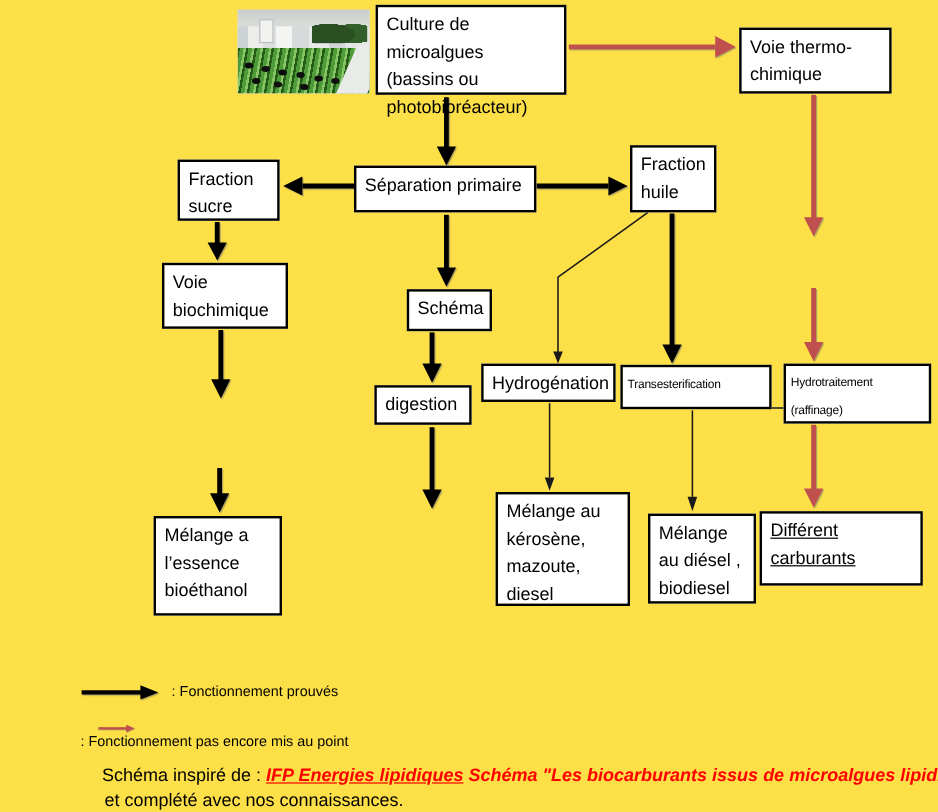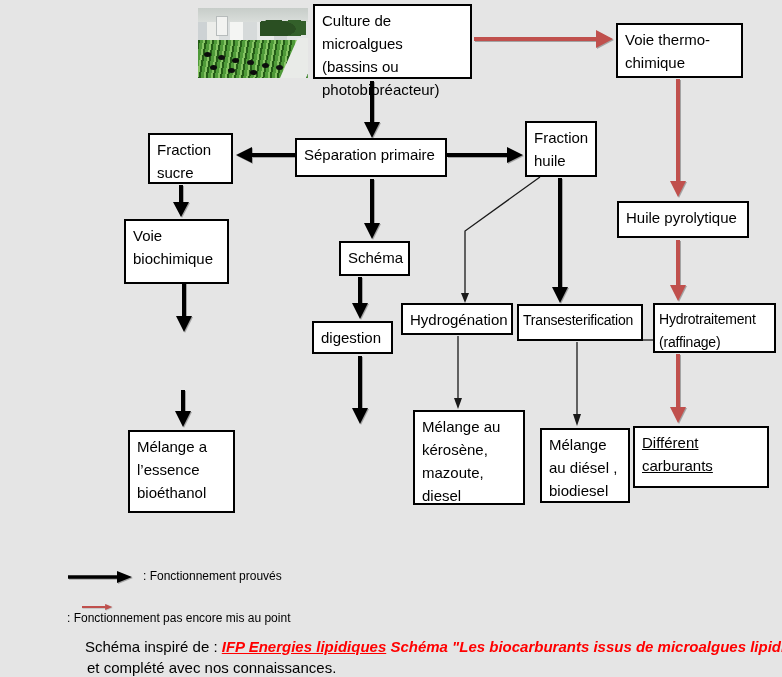--- a/index.html
+++ b/index.html
@@ -1,20 +1,20 @@
 <!DOCTYPE html>
 <html><head>
 <meta charset="utf-8">
 <style>
   html,body{margin:0;padding:0;background:#fff;}
-  #stage{position:relative;width:782px;height:677px;background:#e5e5e5;
+  #stage{position:relative;width:782px;height:677px;background:#fde047;
          font-family:"Liberation Sans",sans-serif;color:#000;overflow:hidden;}
   .box{position:absolute;border:2px solid #000;background:#fff;
        font-size:15px;line-height:23px;padding:3px 7px;white-space:pre-line;box-sizing:border-box;}
-  .fs14{font-size:14px;padding:3px 4px;letter-spacing:-0.2px;}
+  .fs14{font-size:10px;padding:3px 4px;letter-spacing:-0.2px;}
   svg.overlay{position:absolute;left:0;top:0;pointer-events:none;}
   .shadow{filter:drop-shadow(1.5px 1.5px 0.6px rgba(110,110,110,.55));}
   
   .photo{position:absolute;left:198px;top:8px;width:110px;height:70px;overflow:hidden;background:#dfe3df;}
   .ph-sky{position:absolute;left:0;top:0;width:100%;height:30px;background:linear-gradient(#c7cdc9,#eef0ee);}
   .ph-build{position:absolute;left:0;top:14px;width:100%;height:18px;
     background:linear-gradient(90deg,#cdd2d4 0 8%,#ecedea 8% 19%,#dbdfdf 19% 29%,#f4f5f3 29% 41%,#d6dada 41% 54%,#e8eae9 54% 69%,#d2d6d6 69% 81%,#e3e6e5 81% 100%);}
   .ph-tank{position:absolute;left:18px;top:8px;width:10px;height:18px;background:#f2f3f1;border:1px solid #b7bcbc;}
   .ph-trees{position:absolute;right:2px;top:12px;width:46px;height:16px;background:
     radial-gradient(ellipse 22px 9px at 30% 55%, #2a4f22 0 99%, transparent 100%),
@@ -96,22 +96,21 @@
   <div class="box" style="left:313px;top:4px;width:159px;height:75px;">Culture de microalgues
 (bassins ou
 photobioréacteur)</div>
   <div class="box" style="left:616px;top:23px;width:127px;height:55px;">Voie thermo-
 chimique</div>
   <div class="box" style="left:148px;top:133px;width:85px;height:51px;">Fraction
 sucre</div>
   <div class="box" style="left:295px;top:138px;width:152px;height:39px;">Séparation primaire</div>
   <div class="box" style="left:525px;top:121px;width:72px;height:56px;">Fraction
 huile</div>
-  <div class="box" style="left:617px;top:201px;width:132px;height:37px;">Huile pyrolytique</div>
-  <div class="box" style="left:124px;top:219px;width:105px;height:65px;">Voie
+  <div class="box" style="left:135px;top:219px;width:105px;height:55px;">Voie
 biochimique</div>
   <div class="box" style="left:339px;top:241px;width:71px;height:35px;">Schéma</div>
   <div class="box" style="left:312px;top:321px;width:81px;height:33px;">digestion</div>
   <div class="box" style="left:401px;top:303px;width:112px;height:32px;">Hydrogénation</div>
   <div class="box fs14" style="left:517px;top:304px;width:126px;height:37px;">Transesterification</div>
   <div class="box fs14" style="left:653px;top:303px;width:123px;height:50px;">Hydrotraitement
 (raffinage)</div>
   <div class="box" style="left:128px;top:430px;width:107px;height:83px;">Mélange a
 l’essence
 bioéthanol</div>

